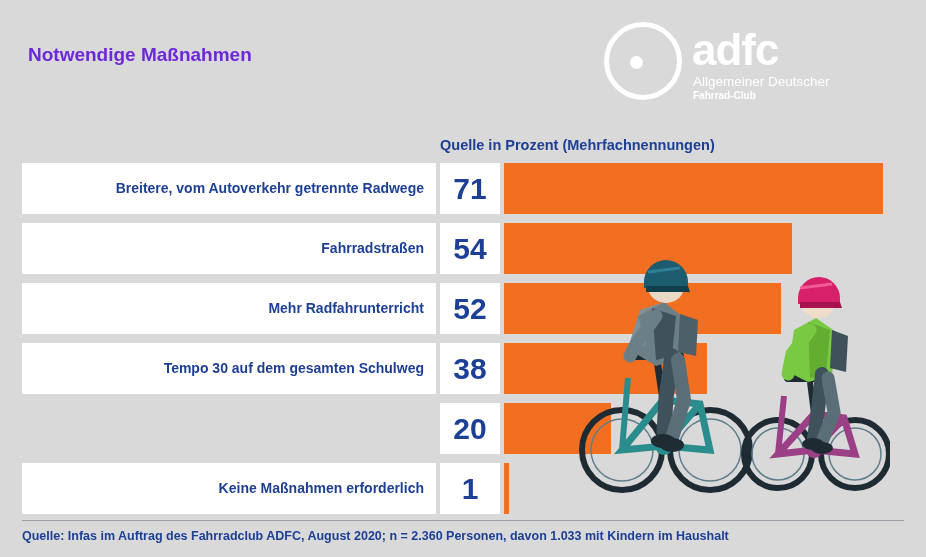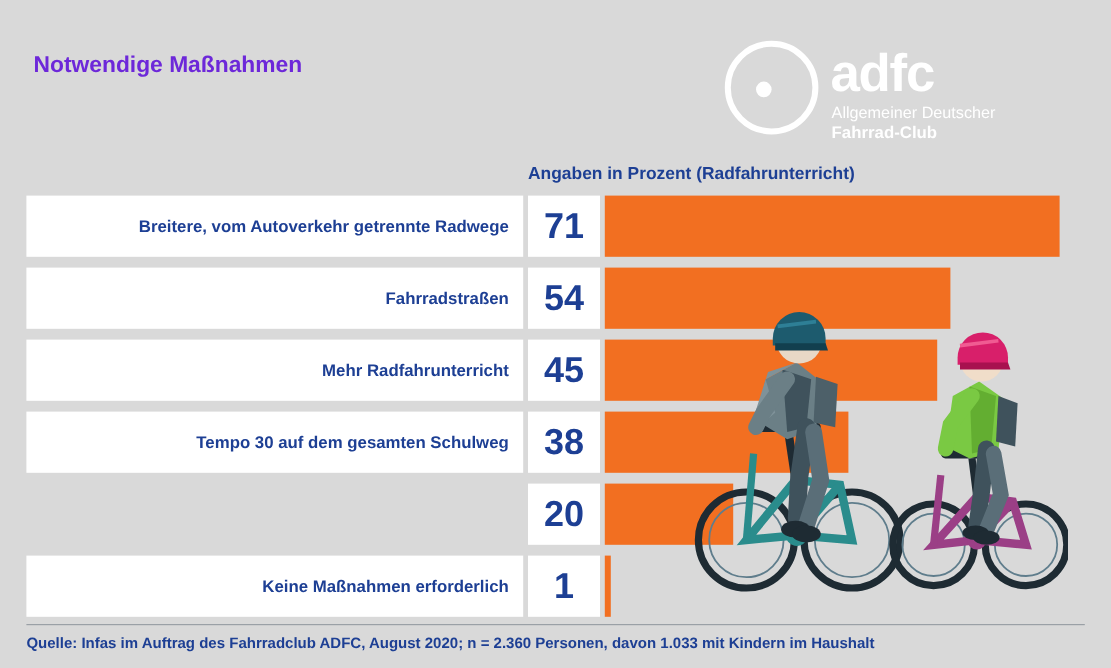--- a/index.html
+++ b/index.html
@@ -38,21 +38,21 @@
     font-weight: bold;
     color: #6d28d9;
     margin-top: 4px;
     line-height: 1.15;
   }
 
   
   .logo {
     position: absolute;
     right: 22px;
-    top: 34px;
+    top: 22px;
     width: 300px;
     height: 82px;
   }
   .logo-ring {
     position: absolute;
     left: 0;
     top: 0;
     width: 78px;
     height: 78px;
     border-radius: 50%;
@@ -84,21 +84,21 @@
     top: 52px;
     font-size: 13.5px;
     font-weight: normal;
     color: #ffffff;
     line-height: 1.15;
   }
   .logo-sub2 {
     position: absolute;
     left: 89px;
     top: 68px;
-    font-size: 14px;
+    font-size: 10px;
     font-weight: bold;
     color: #ffffff;
     line-height: 1.15;
   }
 
   
   .axis-note {
     position: absolute;
     left: 440px;
     top: 137px;
@@ -208,21 +208,21 @@
   </div>
 
   <div class="logo">
     <div class="logo-ring"></div>
     <div class="logo-dot"></div>
     <div class="logo-word">adfc</div>
     <div class="logo-sub1">Allgemeiner Deutscher</div>
     <div class="logo-sub2">Fahrrad-Club</div>
   </div>
 
-  <div class="axis-note">Angaben in Prozent (Radfahrunterricht)</div>
+  <div class="axis-note">Quelle in Prozent (Mehrfachnennungen)</div>
 
   <div class="rows">
 
     <div class="row">
       <div class="row-label">
         <span>Breitere, vom Autoverkehr getrennte Radwege</span>
       </div>
       <div class="row-value">
         <span>71</span>
       </div>
@@ -241,21 +241,21 @@
       <div class="bar-track">
         <div class="bar" style="background: rgb(242, 111, 33); width: 72%;"></div>
       </div>
     </div>
 
     <div class="row">
       <div class="row-label">
         <span>Mehr Radfahrunterricht</span>
       </div>
       <div class="row-value">
-        <span>45</span>
+        <span>52</span>
       </div>
       <div class="bar-track">
         <div class="bar" style="background: rgb(242, 111, 33); width: 69.3333%;"></div>
       </div>
     </div>
 
     <div class="row">
       <div class="row-label">
         <span>Tempo 30 auf dem gesamten Schulweg</span>
       </div>

